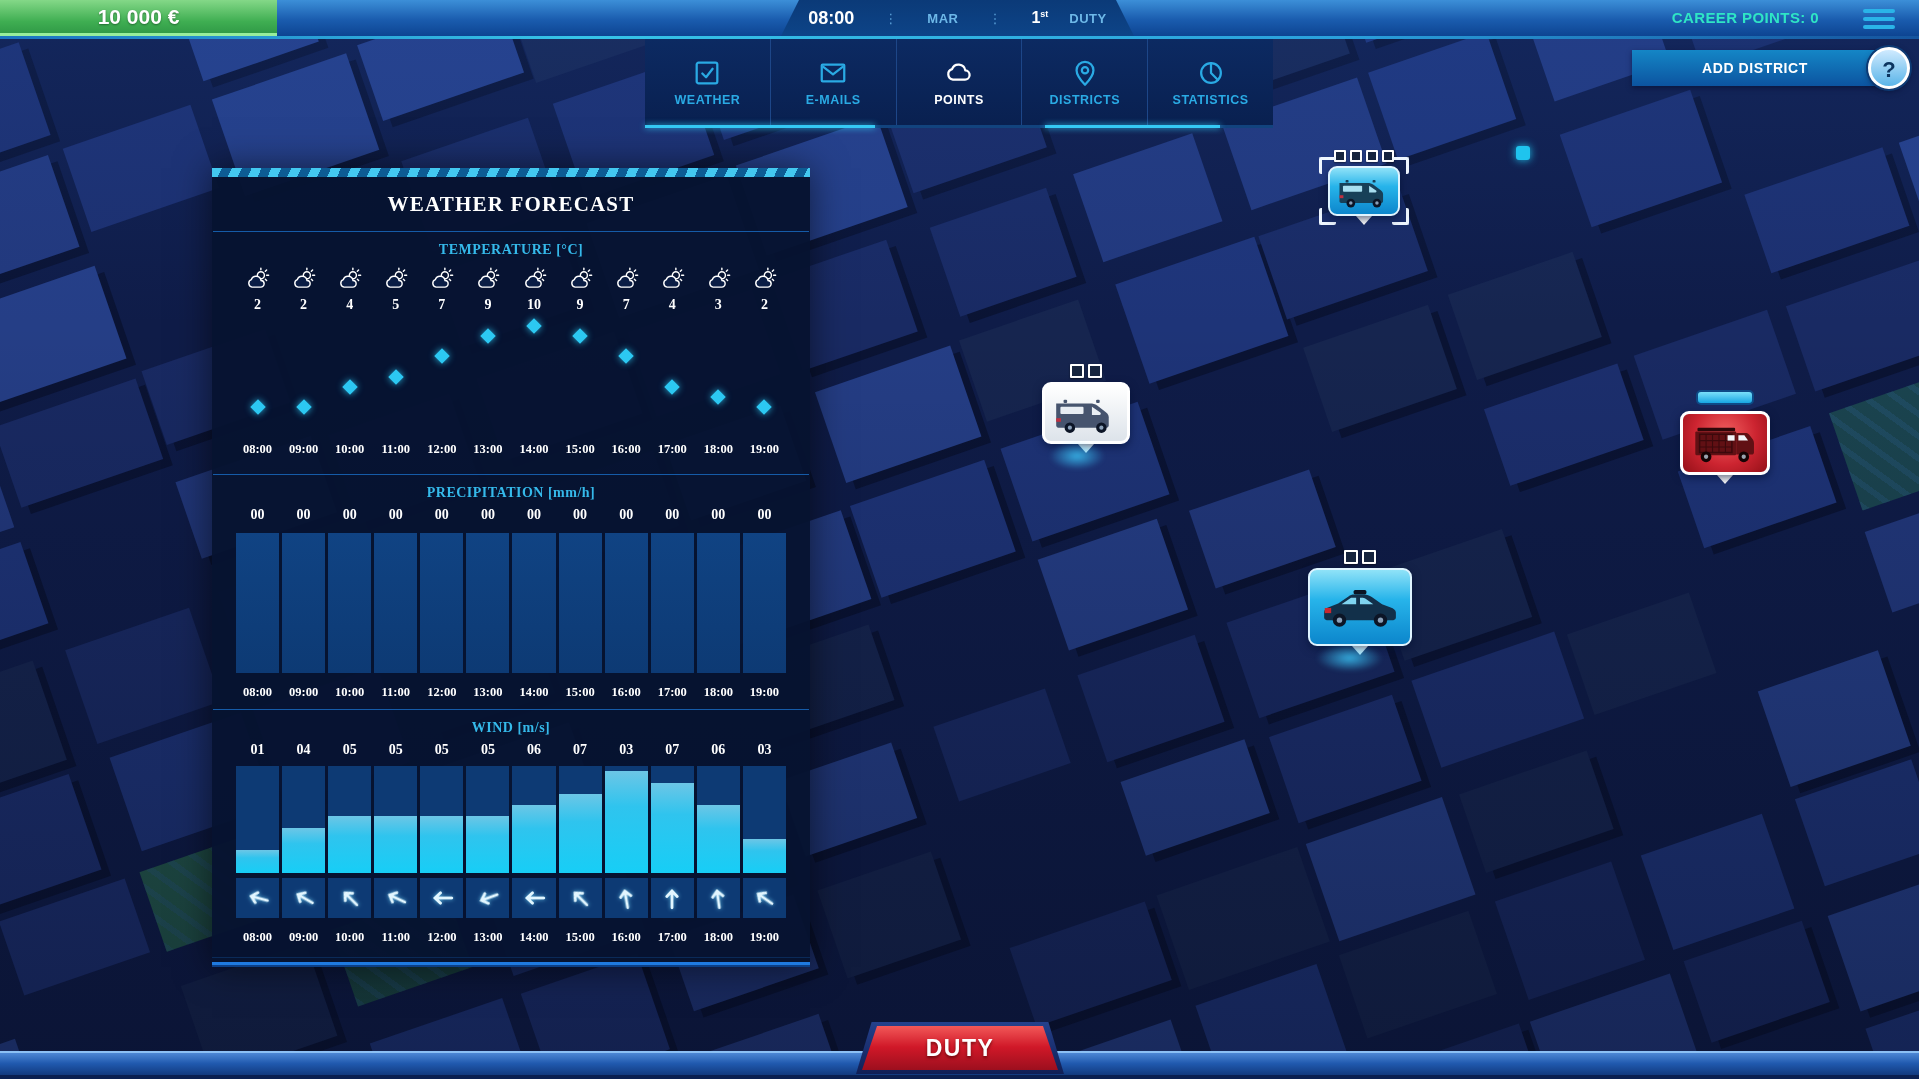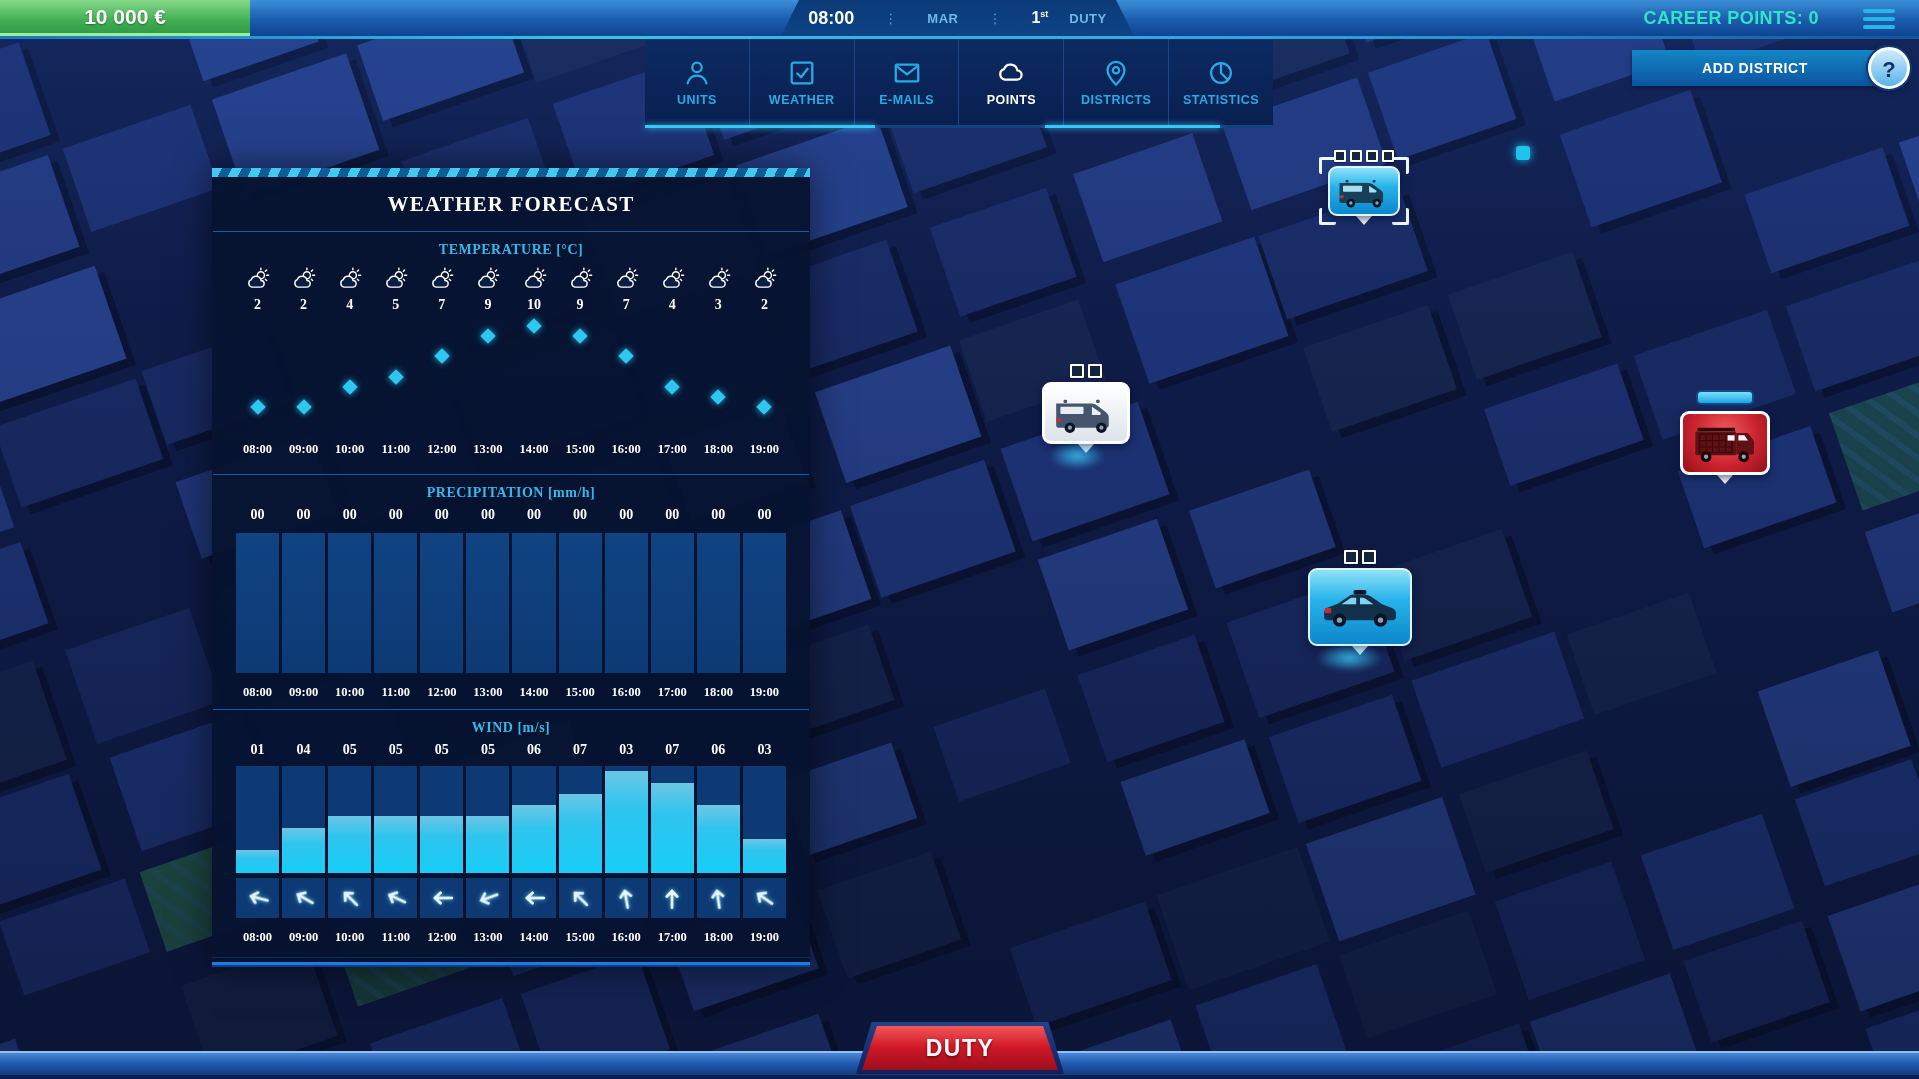--- a/index.html
+++ b/index.html
@@ -15,36 +15,36 @@
   .blk{position:absolute;}
   .map-shade{position:absolute;inset:0;
     background:linear-gradient(180deg,rgba(40,90,190,.18) 0%,rgba(6,12,34,0) 30%,rgba(4,8,24,.38) 100%);}
   .map-poi{position:absolute;width:14px;height:14px;border-radius:3px;background:#1fc4ee;
     box-shadow:0 0 8px #1fc4ee;}
   
   .topbar{position:absolute;left:0;top:0;width:1919px;height:36px;
     background:linear-gradient(180deg,#3c8fd8 0%,#1a5cae 55%,#0d4492 100%);}
   .topbar-line{position:absolute;left:0;top:36px;width:1919px;height:3px;
     background:linear-gradient(90deg,#1a74c0,#36c4e8 30%,#2aa0dc 70%,#15549e);}
-  .money{position:absolute;left:0;top:0;width:250px;height:36px;line-height:34px;
+  .money{position:absolute;left:0;top:0;width:277px;height:36px;line-height:34px;
     text-align:center;font-size:21px;font-weight:bold;color:#fff;
     background:linear-gradient(180deg,#84d888 0%,#3fae52 60%,#2d9644 100%);
     box-shadow:inset 0 -3px 0 #97ee9b;text-shadow:0 1px 2px rgba(0,30,10,.45);}
   .clock{position:absolute;left:781px;top:0;width:353px;height:36px;
     background:linear-gradient(180deg,#0b3a78 0%,#0d4488 100%);
     clip-path:polygon(18px 0,335px 0,353px 36px,0 36px);
     display:flex;align-items:center;justify-content:center;gap:30px;}
   .clock .time{font-size:18px;font-weight:bold;color:#fff;}
   .clock .sep{font-size:13px;color:#5aa0d8;line-height:1;}
   .clock .month,.clock .duty{font-size:13px;font-weight:bold;color:#6db8e8;letter-spacing:.5px;}
   .clock .day{font-size:16px;font-weight:bold;color:#fff;}
   .clock .day sup{font-size:9px;}
   .daygrp{display:flex;align-items:baseline;gap:21px;}
   .career{position:absolute;right:100px;top:0;height:36px;line-height:36px;
-    font-size:18px;font-weight:bold;color:#2fe5c5;letter-spacing:.4px;}
+    font-size:15px;font-weight:bold;color:#2fe5c5;letter-spacing:.4px;}
   .menu-btn{position:absolute;right:24px;top:9px;width:32px;height:20px;cursor:pointer;
     display:flex;flex-direction:column;justify-content:space-between;}
   .menu-btn span{display:block;height:4px;border-radius:2px;background:#2ab4e8;}
   
   .tabbar{position:absolute;left:645px;top:39px;width:628px;height:86px;display:flex;
     background:linear-gradient(180deg,#0c2a62 0%,#092050 100%);}
   .tab{flex:1;display:flex;flex-direction:column;align-items:center;justify-content:center;
     gap:5px;color:#2aaae4;border-right:1px solid #1d4688;cursor:pointer;}
   .tab:last-child{border-right:none;}
   .tab .ticon{width:30px;height:30px;}
@@ -372,27 +372,20 @@
 </div>
 <div class="career">CAREER POINTS: 0</div>
 <div class="menu-btn">
   <span></span>
     <span></span>
     <span></span>
 </div>
 
 <div class="tabbar" id="tabbar">
     <div class="tab">
-      <span class="ticon"><svg viewBox="0 0 32 32" fill="none" stroke="currentColor" stroke-width="2.4" stroke-linecap="round">
-          <circle cx="16" cy="10" r="5"></circle>
-          <path d="M6 27c1.5-6 6-8.3 10-8.3s8.5 2.3 10 8.3"></path>
-        </svg></span>
-      <span class="tlabel">UNITS</span>
-    </div>
-    <div class="tab">
       <span class="ticon"><svg viewBox="0 0 32 32" fill="none" stroke="currentColor" stroke-width="2.4" stroke-linecap="round" stroke-linejoin="round">
           <rect x="5" y="5" width="22" height="22" rx="2"></rect>
           <path d="M11 16.5l4 4 7-9"></path>
         </svg></span>
       <span class="tlabel">WEATHER</span>
     </div>
     <div class="tab">
       <span class="ticon"><svg viewBox="0 0 32 32" fill="none" stroke="currentColor" stroke-width="2.4" stroke-linejoin="round">
           <rect x="4" y="7" width="24" height="18" rx="1"></rect>
           <path d="M5 9l11 8.5L27 9"></path>

